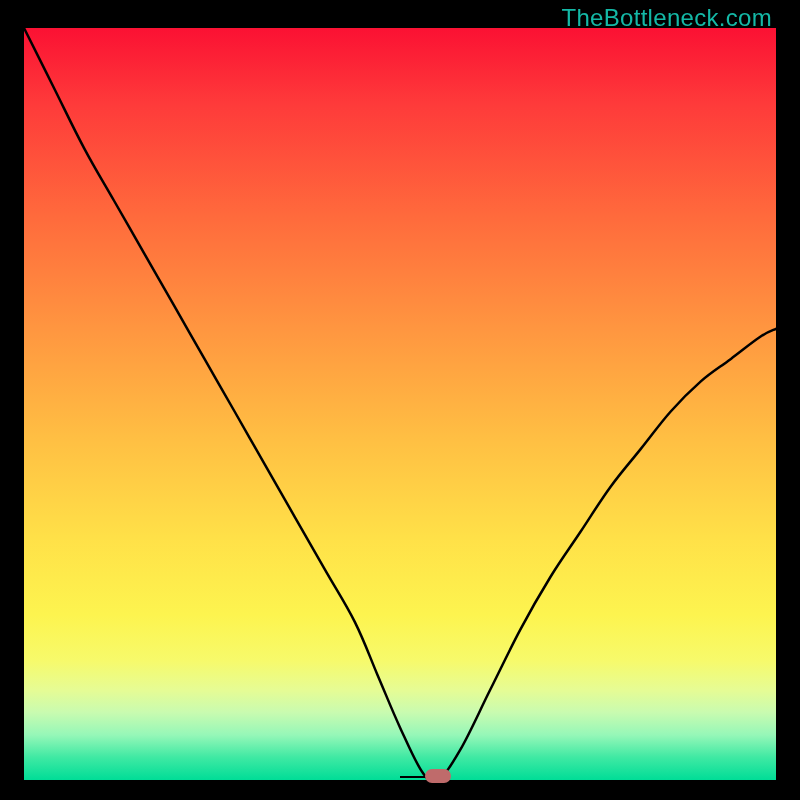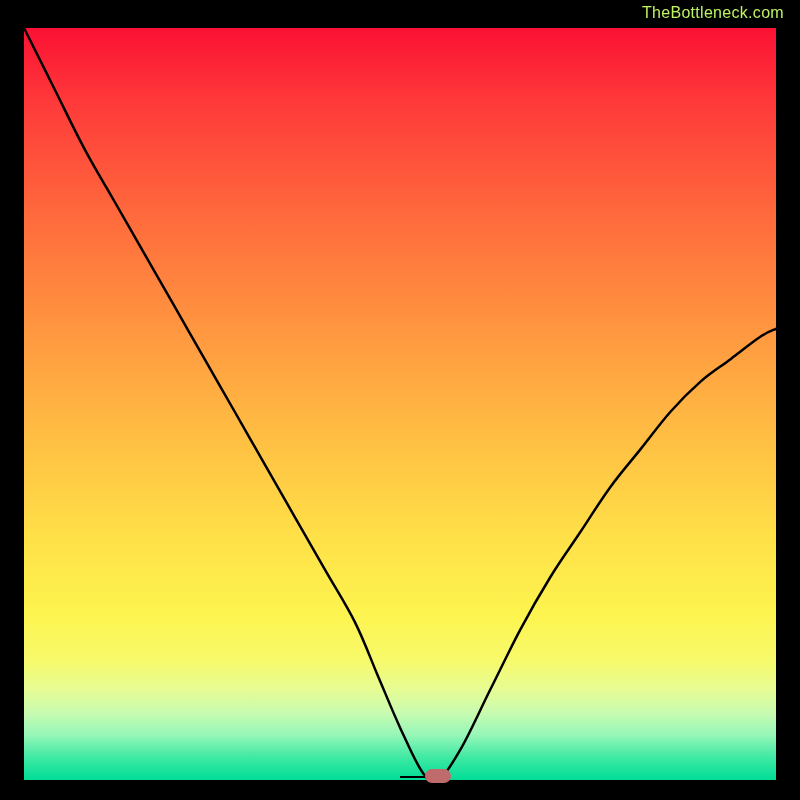--- a/index.html
+++ b/index.html
@@ -13,23 +13,23 @@
   }
   .frame {
     position: relative;
     width: 800px;
     height: 800px;
     background: #000;
   }
   .watermark {
     position: absolute;
     top: 4px;
-    right: 16px;
-    color: #bef264;
-    font-size: 16px;
+    right: 28px;
+    color: #14b8a6;
+    font-size: 24px;
     font-weight: 400;
     letter-spacing: 0.3px;
     z-index: 5;
     user-select: none;
   }
   .plot {
     position: absolute;
     left: 24px;
     top: 28px;
     width: 752px;

